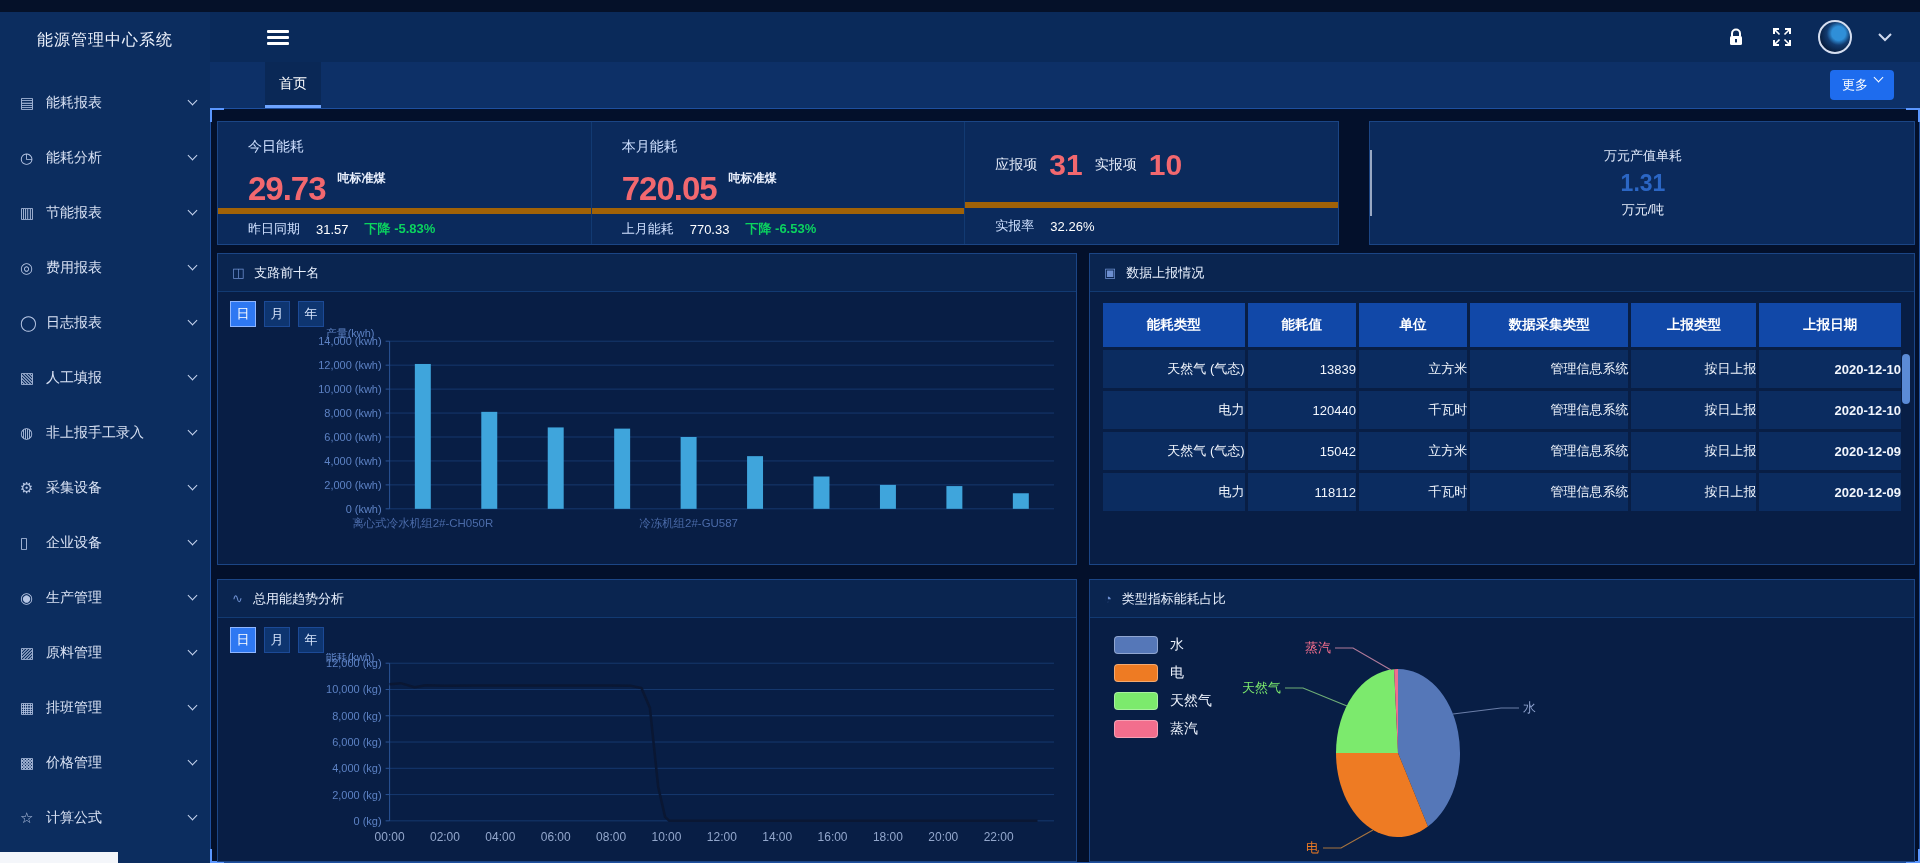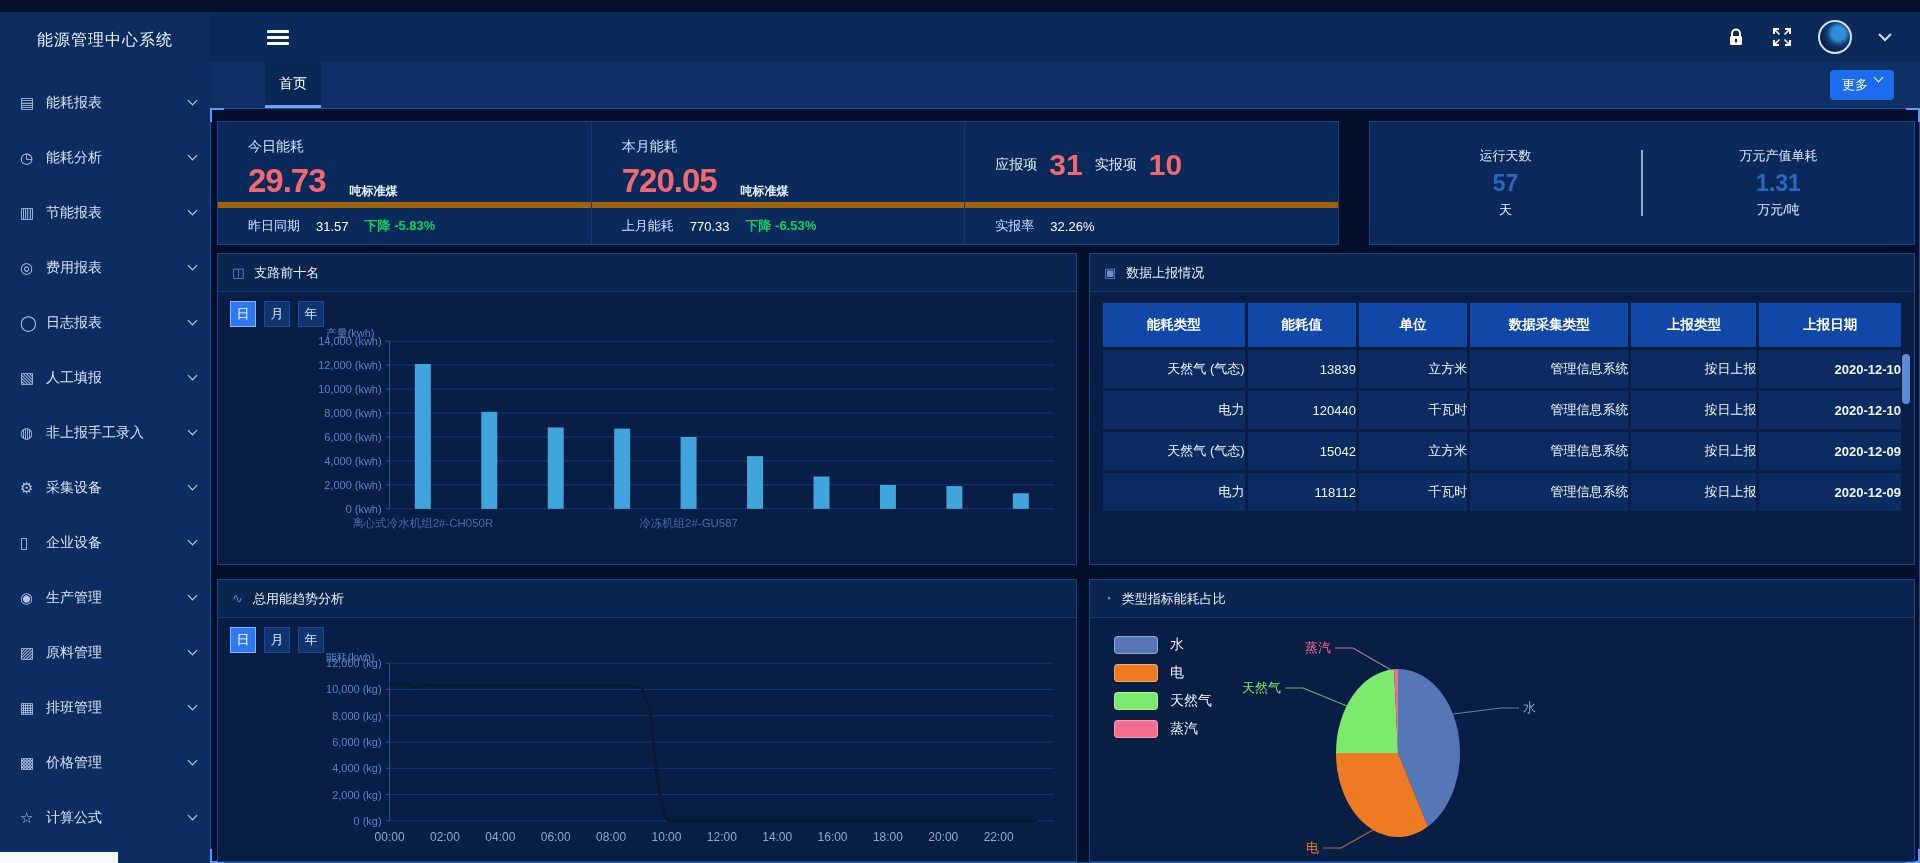--- a/index.html
+++ b/index.html
@@ -38,21 +38,21 @@
   .c-tr { right:-1px; top:-1px; border-right-width:2px; border-top-width:2px; }
   .c-bl { left:-1px; bottom:-1px; border-left-width:2px; border-bottom-width:2px; }
   .c-br { right:-1px; bottom:-1px; border-right-width:2px; border-bottom-width:2px; }
   
   .kpi-card { position:absolute; left:6px; top:12px; width:1122px; height:124px; background:#0b2a5c;
               border:1px solid #1b4585; display:flex; }
   .kpi-sec { flex:1; display:flex; flex-direction:column; border-right:1px solid #123a72; }
   .kpi-sec:last-child { border-right:none; }
   .kpi-top { flex:1; padding:16px 0 0 30px; }
   .kpi-label { font-size:14px; color:#cfe0ff; }
-  .kpi-valrow { margin-top:6px; display:flex; align-items:flex-end; gap:24px; }
+  .kpi-valrow { margin-top:14px; display:flex; align-items:flex-start; gap:12px; }
   .kpi-value { font-size:33px; font-weight:bold; color:#f2686f; letter-spacing:-1px; }
   .kpi-unit { font-size:12px; font-weight:bold; color:#e9effc; }
   .kpi-bottom { height:42px; border-top:6px solid #a16207; display:flex; align-items:center; gap:16px;
                 padding-left:30px; font-size:13px; }
   .kpi-sub-label { color:#cfe0ff; }
   .kpi-sub-value { color:#fff; }
   .kpi-trend { color:#0bd35f; font-weight:bold; }
   .rep-row { display:flex; align-items:center; gap:12px; padding:26px 0 0 30px; }
   .rep-label { font-size:14px; color:#e6edfa; }
   .rep-num { font-size:30px; font-weight:bold; color:#f2686f; }
@@ -257,25 +257,20 @@
         </div>
       </div>
       <div class="kpi-bottom">
         <span class="kpi-sub-label">实报率</span>
         <span class="kpi-sub-value">32.26%</span>
       </div>
     </div>
   </div>
 
   <div class="stats-card">
-      <div class="stat-col">
-        <div class="stat-label">运行天数</div>
-                 <div class="stat-value">57</div>
-                 <div class="stat-unit">天</div>
-      </div>
       <div class="stat-div"></div>
       <div class="stat-div"></div>
       <div class="stat-col">
         <div class="stat-label">万元产值单耗</div>
                  <div class="stat-value">1.31</div>
                  <div class="stat-unit">万元/吨</div>
       </div>
     </div>
 
   <div class="panel p-bar">

